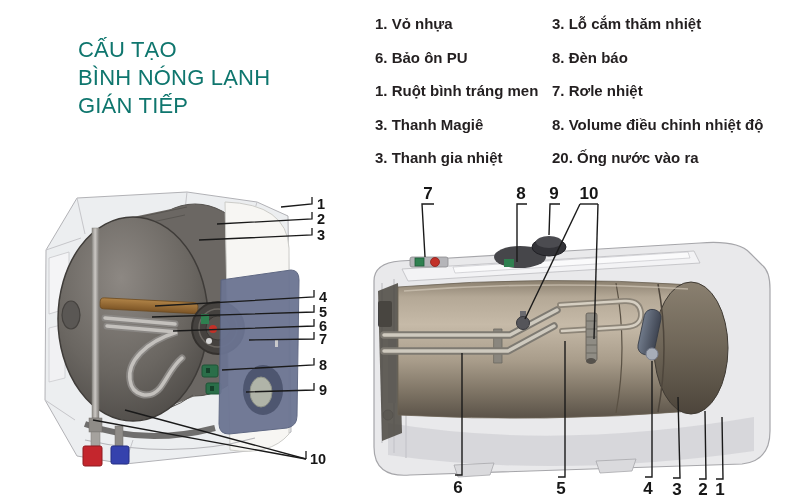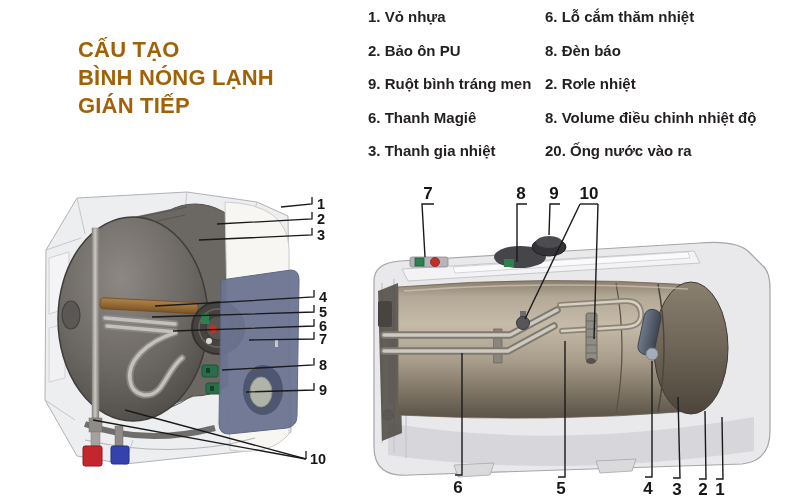--- a/index.html
+++ b/index.html
@@ -1,20 +1,20 @@
 <!DOCTYPE html>
 <html><head>
 <meta charset="utf-8">
 <style>
   html,body{margin:0;padding:0;background:#fff;}
   .page{position:relative;width:800px;height:503px;background:#ffffff;overflow:hidden;
         font-family:"Liberation Sans",sans-serif;}
-  .title{position:absolute;left:78px;top:36px;font-size:22px;font-weight:700;
-         color:#a16207;line-height:28px;letter-spacing:.2px;}
-  ul.legend{position:absolute;top:0;margin:0;padding:0;list-style:none;
+  .title{position:absolute;left:78px;top:36px;font-size:22px;font-weight:400;
+         color:#0f766e;line-height:28px;letter-spacing:.2px;}
+  ul.legend{position:absolute;top:0;margin:7px;padding:0;list-style:none;
             font-size:15px;font-weight:700;color:#231f20;}
   ul.legend li{height:33.6px;line-height:33.6px;white-space:nowrap;}
   .legend-col1{left:368px;}
   .legend-col2{left:545px;}
   .diagram{position:absolute;}
   .diagram-left{left:25px;top:188px;}
   .diagram-right{left:358px;top:183px;}
   svg text.callout{font-family:"Liberation Sans",sans-serif;font-weight:600;fill:#161616;}
   svg text.co-l{font-size:14.5px;}
   svg text.co-r{font-size:17px;}
@@ -26,30 +26,30 @@
 <div class="page">
 
   <div class="title">
     <div>CẤU TẠO</div>
     <div>BÌNH NÓNG LẠNH</div>
     <div>GIÁN TIẾP</div>
   </div>
 
   <ul class="legend legend-col1">
     <li>1. Vỏ nhựa</li>
-    <li>2. Bảo ôn PU</li>
-    <li>9. Ruột bình tráng men</li>
-    <li>6. Thanh Magiê</li>
+    <li>6. Bảo ôn PU</li>
+    <li>1. Ruột bình tráng men</li>
+    <li>3. Thanh Magiê</li>
     <li>3. Thanh gia nhiệt</li>
   </ul>
 
   <ul class="legend legend-col2">
-    <li>6. Lỗ cắm thăm nhiệt</li>
+    <li>3. Lỗ cắm thăm nhiệt</li>
     <li>8. Đèn báo</li>
-    <li>2. Rơle nhiệt</li>
+    <li>7. Rơle nhiệt</li>
     <li>8. Volume điều chỉnh nhiệt độ</li>
     <li>20. Ống nước vào ra</li>
   </ul>
 
   <svg class="diagram diagram-left" width="330" height="300" viewBox="0 0 330 300">
     <defs>
       <radialGradient id="LgradFace" cx="42%" cy="30%" r="85%">
         <stop offset="0%" stop-color="#8d8883"></stop>
         <stop offset="55%" stop-color="#6a6661"></stop>
         <stop offset="100%" stop-color="#45423f"></stop>

